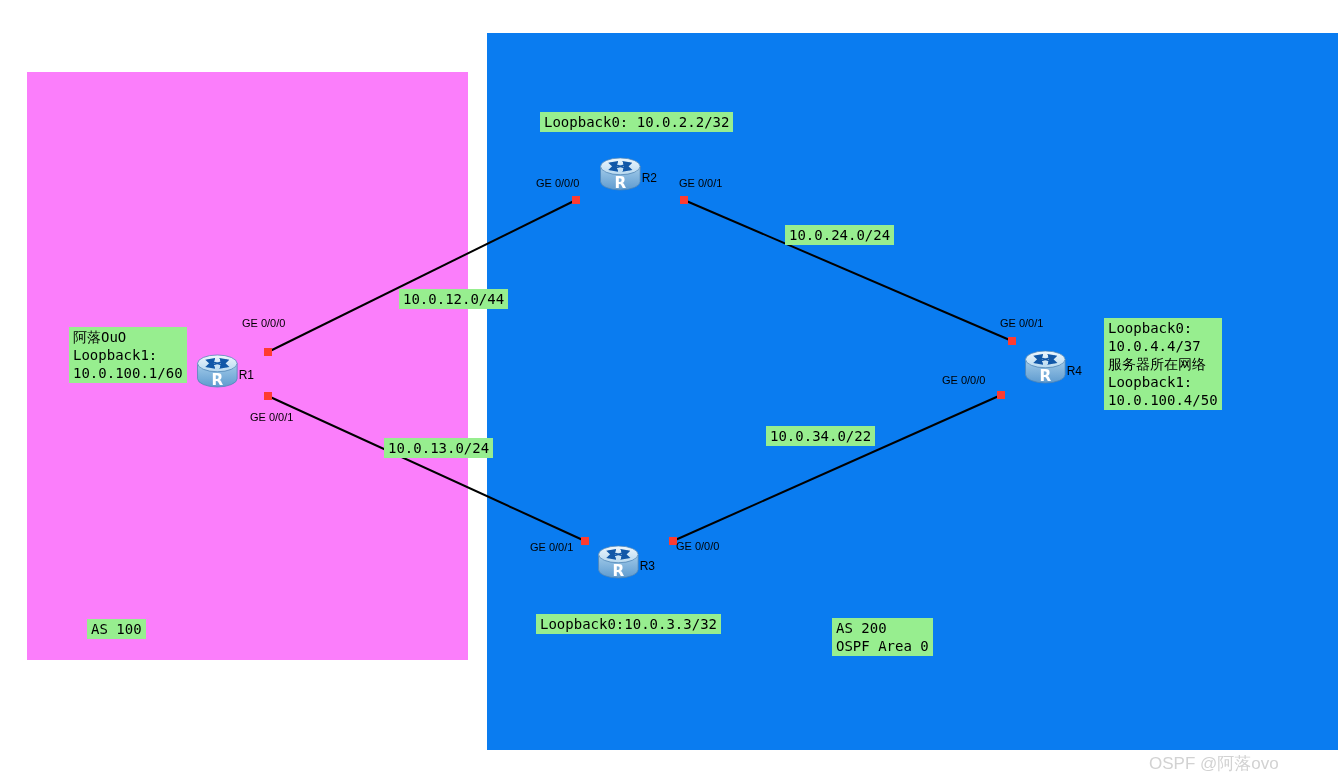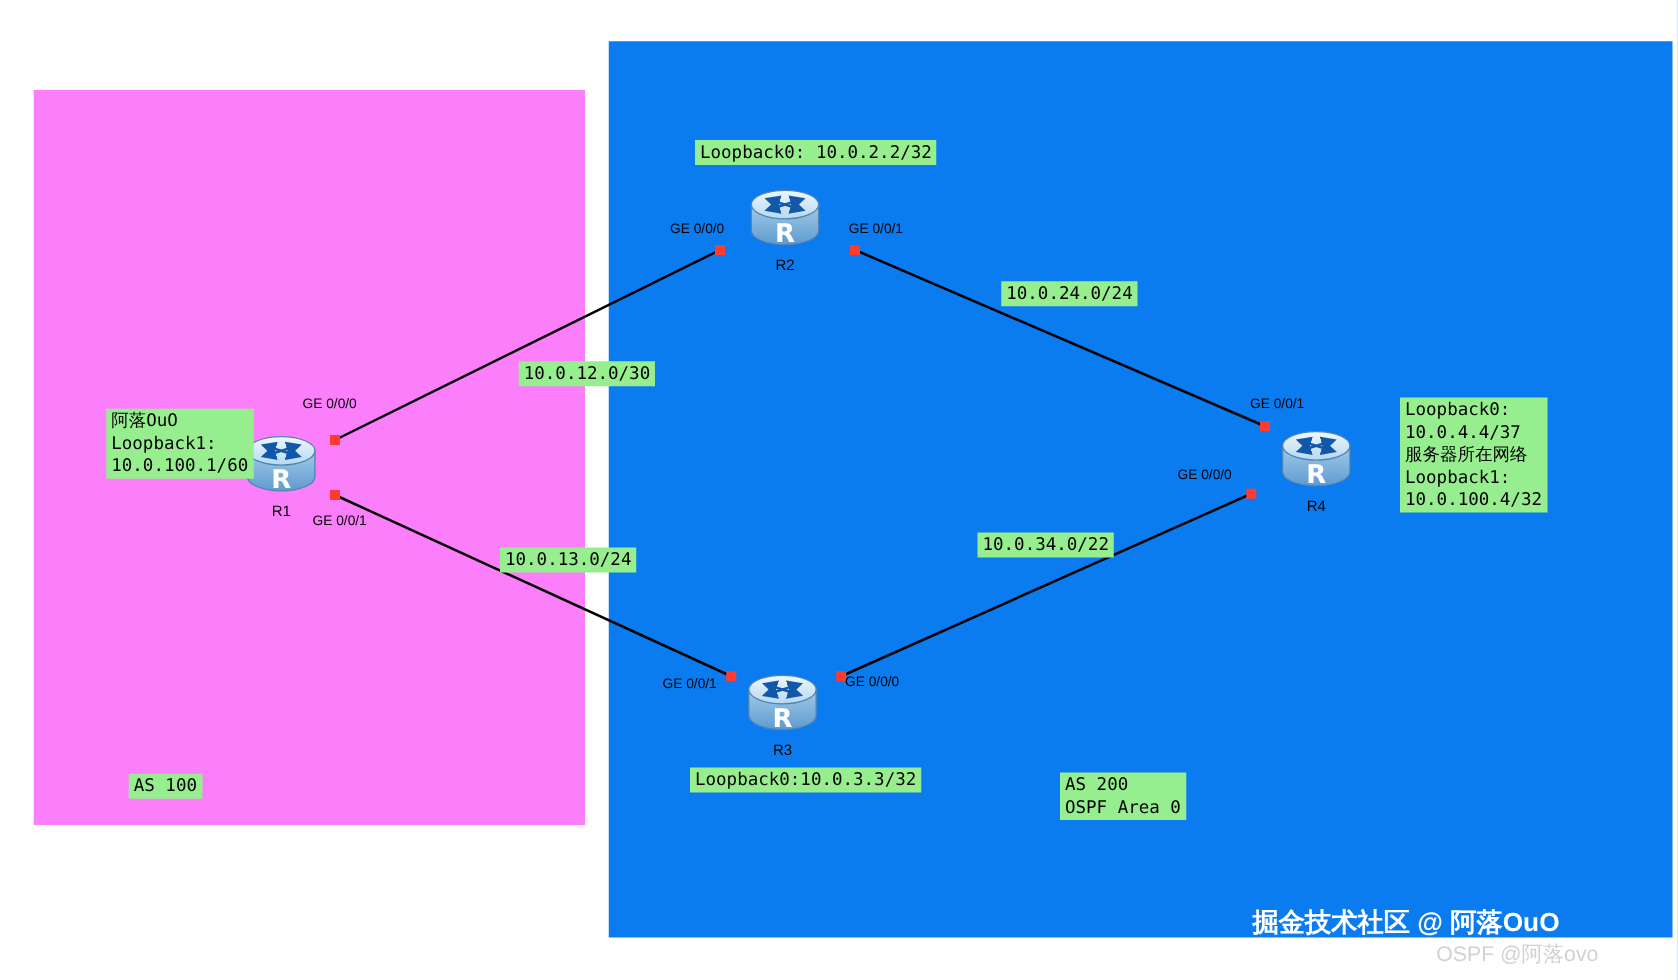--- a/index.html
+++ b/index.html
@@ -4,26 +4,26 @@
 <style>
   html,body{margin:0;padding:0;background:#fff;}
   .canvas{position:relative;width:1342px;height:784px;background:var(--background,#ffffff);overflow:hidden;
           font-family:"Liberation Sans",sans-serif;}
   .region{position:absolute;z-index:0;}
   .region-as100{left:27px;top:72px;width:441px;height:588px;background:var(--as100_fill,#fb7efb);}
   .region-as200{left:487px;top:33px;width:851px;height:717px;background:var(--as200_fill,#0a7cf0);}
   .links-layer{position:absolute;left:0;top:0;width:1342px;height:784px;z-index:1;pointer-events:none;}
   .lnk{stroke:var(--link_black,#000);stroke-width:2;}
   .ep{fill:var(--endpoint_red,#ff3b30);}
-  .router{position:absolute;z-index:2;width:58px;display:flex;flex-direction:column;align-items:center;cursor:pointer;}
+  .router{position:absolute;z-index:2;width:58px;display:flex;flex-direction:row;align-items:center;cursor:pointer;}
   .ricon{width:58px;height:48px;display:block;}
   .rname{margin-top:7px;font:12px "Liberation Sans",sans-serif;color:#000;}
   .iface{position:absolute;z-index:3;font:11px "Liberation Sans",sans-serif;color:#000;white-space:nowrap;}
   .note{position:absolute;z-index:3;background:var(--note_green,#97ee8f);color:#000;
-        font:14px "DejaVu Sans Mono","DejaVu Sans",monospace;line-height:18px;padding:1px 4px;white-space:nowrap;margin-left:16px;}
+        font:14px "DejaVu Sans Mono","DejaVu Sans",monospace;line-height:18px;padding:1px 4px;white-space:nowrap;}
   .wm-juejin{position:absolute;z-index:4;left:1002px;top:724px;font:bold 21px "Liberation Sans",sans-serif;
              color:var(--watermark_white,#fff);white-space:nowrap;}
   .wm-csdn{position:absolute;z-index:4;left:1149px;top:752px;font:17px "Liberation Sans",sans-serif;
            color:var(--watermark_gray,#d2d2d2);white-space:nowrap;}
 </style>
 </head>
 <body>
 
 <svg width="0" height="0" style="position:absolute" aria-hidden="true">
   <defs>
@@ -100,43 +100,42 @@
   <div class="iface" style="left:242px;top:317px">GE 0/0/0</div>
   <div class="iface" style="left:250px;top:411px">GE 0/0/1</div>
   <div class="iface" style="left:536px;top:177px">GE 0/0/0</div>
   <div class="iface" style="left:679px;top:177px">GE 0/0/1</div>
   <div class="iface" style="left:530px;top:541px">GE 0/0/1</div>
   <div class="iface" style="left:676px;top:540px">GE 0/0/0</div>
   <div class="iface" style="left:1000px;top:317px">GE 0/0/1</div>
   <div class="iface" style="left:942px;top:374px">GE 0/0/0</div>
 
   <div class="note" style="left:540px;top:112px">Loopback0: 10.0.2.2/32</div>
-  <div class="note" style="left:399px;top:289px">10.0.12.0/30</div>
+  <div class="note" style="left:399px;top:289px">10.0.12.0/44</div>
   <div class="note" style="left:785px;top:225px">10.0.24.0/24</div>
   <div class="note" style="left:384px;top:438px">10.0.13.0/24</div>
   <div class="note" style="left:766px;top:426px">10.0.34.0/22</div>
   <div class="note" style="left:536px;top:614px">Loopback0:10.0.3.3/32</div>
 
   <div class="note" style="left:69px;top:327px">
     <div>阿落OuO</div>
     <div>Loopback1:</div>
     <div>10.0.100.1/60</div>
   </div>
 
   <div class="note" style="left:1104px;top:318px">
     <div>Loopback0:</div>
     <div>10.0.4.4/37</div>
     <div>服务器所在网络</div>
     <div>Loopback1:</div>
-    <div>10.0.100.4/32</div>
+    <div>10.0.100.4/50</div>
   </div>
 
   <div class="note" style="left:87px;top:619px">AS 100</div>
 
   <div class="note" style="left:832px;top:618px">
     <div>AS 200</div>
     <div>OSPF Area 0</div>
   </div>
 
-  <div class="wm-juejin">掘金技术社区 @ 阿落OuO</div>
   <div class="wm-csdn">OSPF @阿落ovo</div>
 
 </div>
 
 </body></html>

